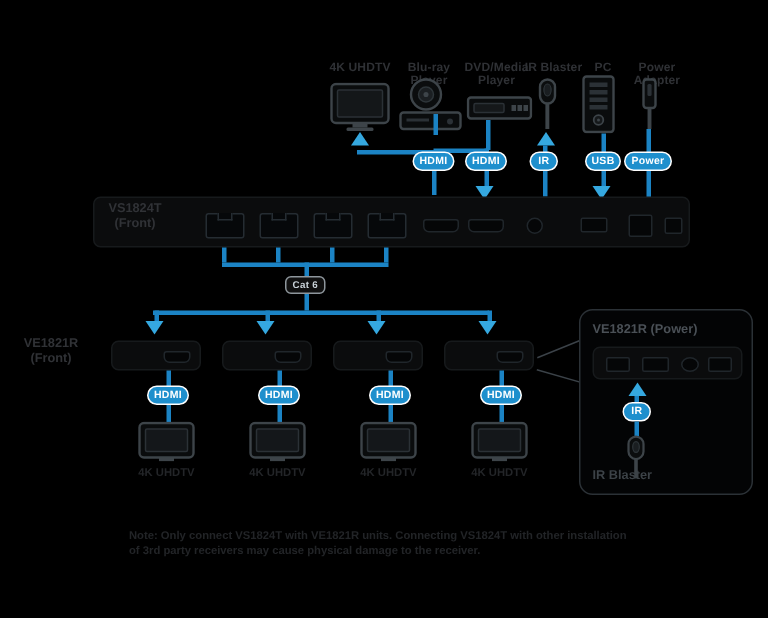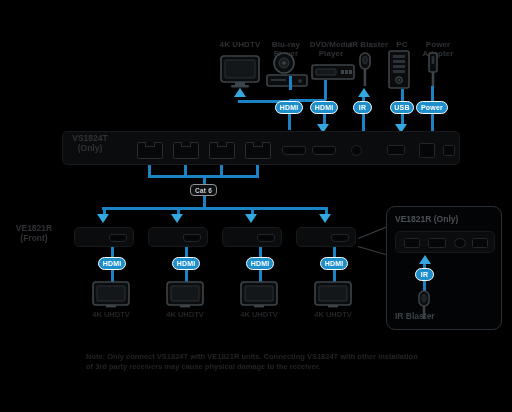--- a/index.html
+++ b/index.html
@@ -210,21 +210,21 @@
 
     <div class="port" style="left:288px;top:13px;width:11px;height:11px;border-radius:50%;"></div>
 
     <div class="port" style="left:324px;top:13px;width:18px;height:10px;"></div>
 
     <div class="port" style="left:356px;top:11px;width:16px;height:15px;"></div>
     <div class="port" style="left:380px;top:13px;width:12px;height:11px;"></div>
   </div>
 
   <div class="panel-label" style="left:62px;top:134px;width:56px;">VS1824T
-(Only)</div>
+(Front)</div>
 
   <div class="cable v" style="left:148px;top:165px;height:10px;"></div>
   <div class="cable v" style="left:184px;top:165px;height:10px;"></div>
   <div class="cable v" style="left:220px;top:165px;height:10px;"></div>
   <div class="cable v" style="left:256px;top:165px;height:10px;"></div>
   <div class="cable h" style="left:148px;top:175px;width:111px;"></div>
   <div class="cable v" style="left:203px;top:175px;height:9px;"></div>
 
   <div class="badge cat" style="left:190px;top:184px;">Cat 6</div>
 
@@ -303,21 +303,21 @@
   <div class="disp-label" style="left:83px;top:311px;">4K UHDTV</div>
   <div class="disp-label" style="left:157px;top:311px;">4K UHDTV</div>
   <div class="disp-label" style="left:231px;top:311px;">4K UHDTV</div>
   <div class="disp-label" style="left:305px;top:311px;">4K UHDTV</div>
 
   <div class="inset-lead" style="left:358px;top:238px;width:36px;transform:rotate(-22deg);"></div>
   <div class="inset-lead" style="left:358px;top:246px;width:36px;transform:rotate(16deg);"></div>
 
   <div id="inset" style="left:386px;top:206px;width:116px;height:124px;">
 
-    <div class="panel-label" style="left:8px;top:8px;width:100px;text-align:left;color:#4a5056;">VE1821R (Only)</div>
+    <div class="panel-label" style="left:8px;top:8px;width:100px;text-align:left;color:#4a5056;">VE1821R (Power)</div>
 
     <div class="chassis" style="left:8px;top:24px;width:100px;height:22px;">
       <div class="port" style="left:8px;top:6px;width:16px;height:10px;"></div>
       <div class="port" style="left:32px;top:6px;width:18px;height:10px;"></div>
       <div class="port" style="left:58px;top:6px;width:12px;height:10px;border-radius:50%;"></div>
       <div class="port" style="left:76px;top:6px;width:16px;height:10px;"></div>
     </div>
 
     <div class="arrow-up" style="left:32px;top:48px;"></div>
     <div class="cable v" style="left:36px;top:57px;height:10px;"></div>

